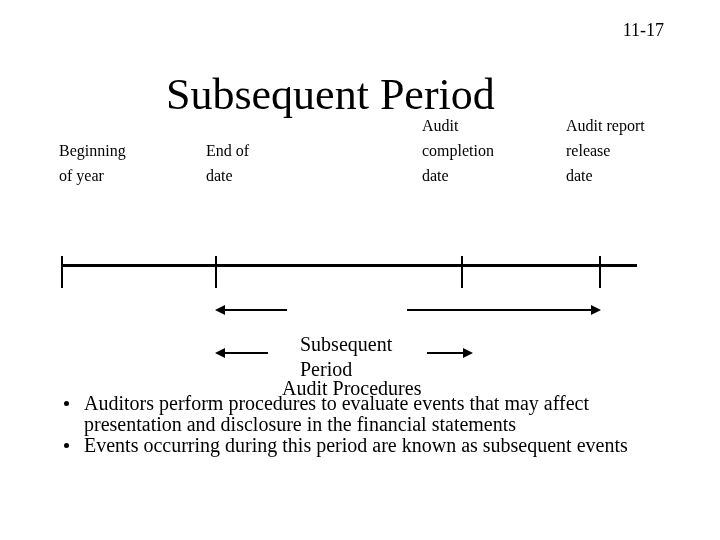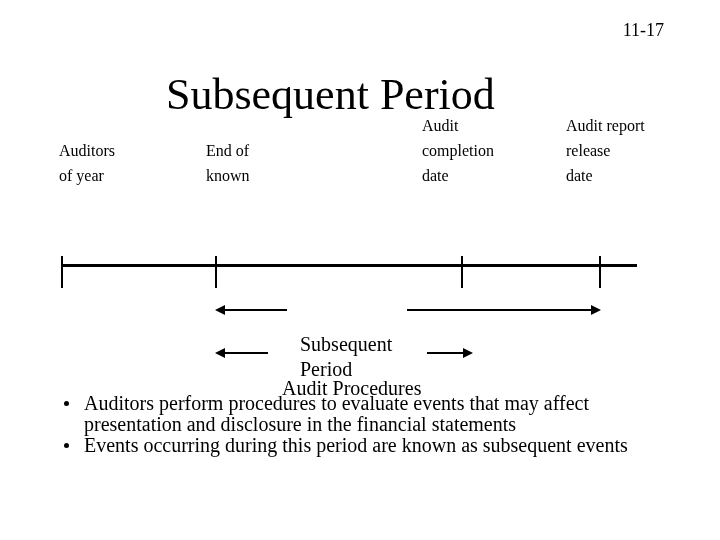--- a/index.html
+++ b/index.html
@@ -110,24 +110,24 @@
 </style>
 </head>
 <body>
 
 <div class="slide">
 
   <div class="slide-number">11-17</div>
 
   <div class="slide-title">Subsequent Period</div>
 
-  <div class="milestone m0">Auditors
+  <div class="milestone m0">Beginning
 of year</div>
   <div class="milestone m1">End of
-known</div>
+date</div>
   <div class="milestone m2">Audit
 completion
 date</div>
   <div class="milestone m3">Audit report
 release
 date</div>
 
   <div class="axis"></div>
   <div class="tick t0"></div>
   <div class="tick t1"></div>

